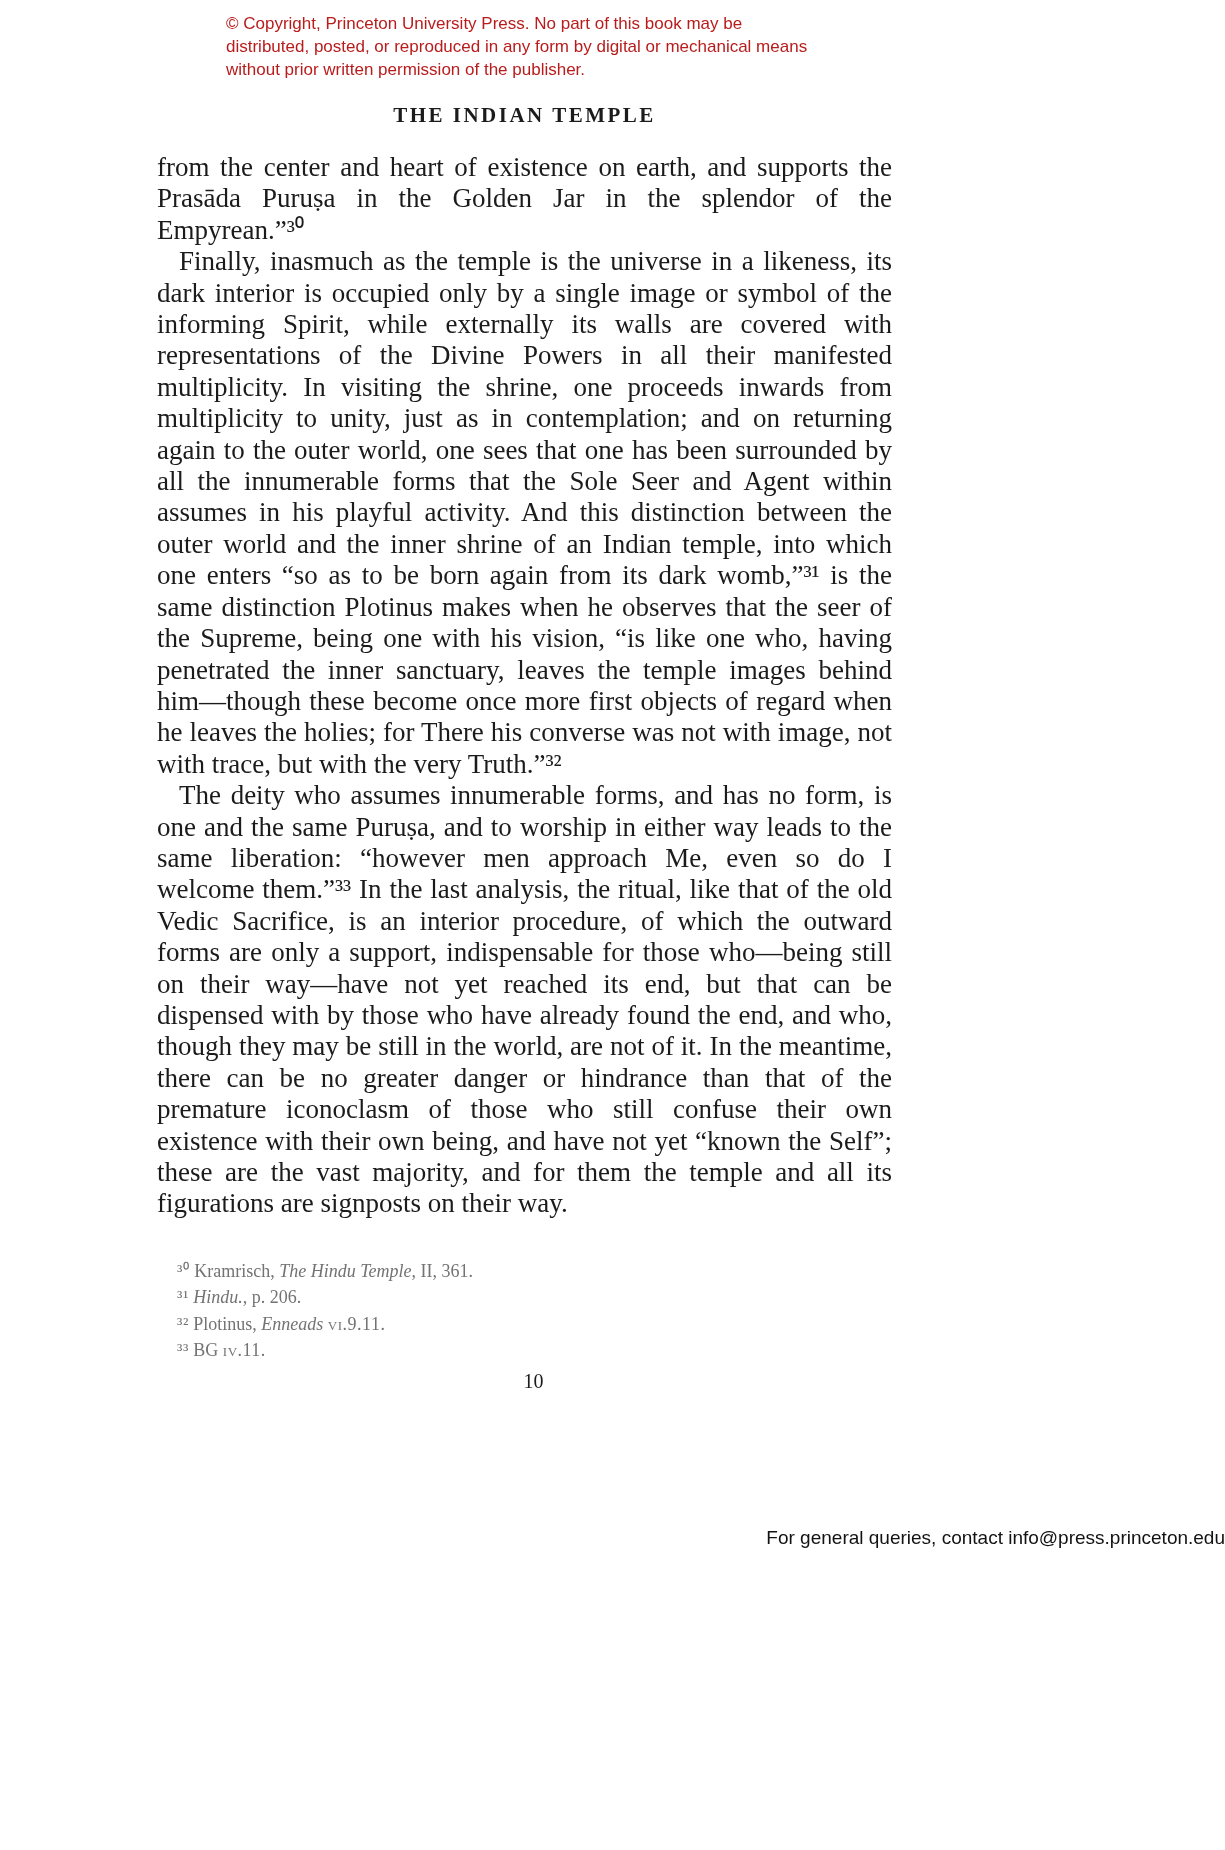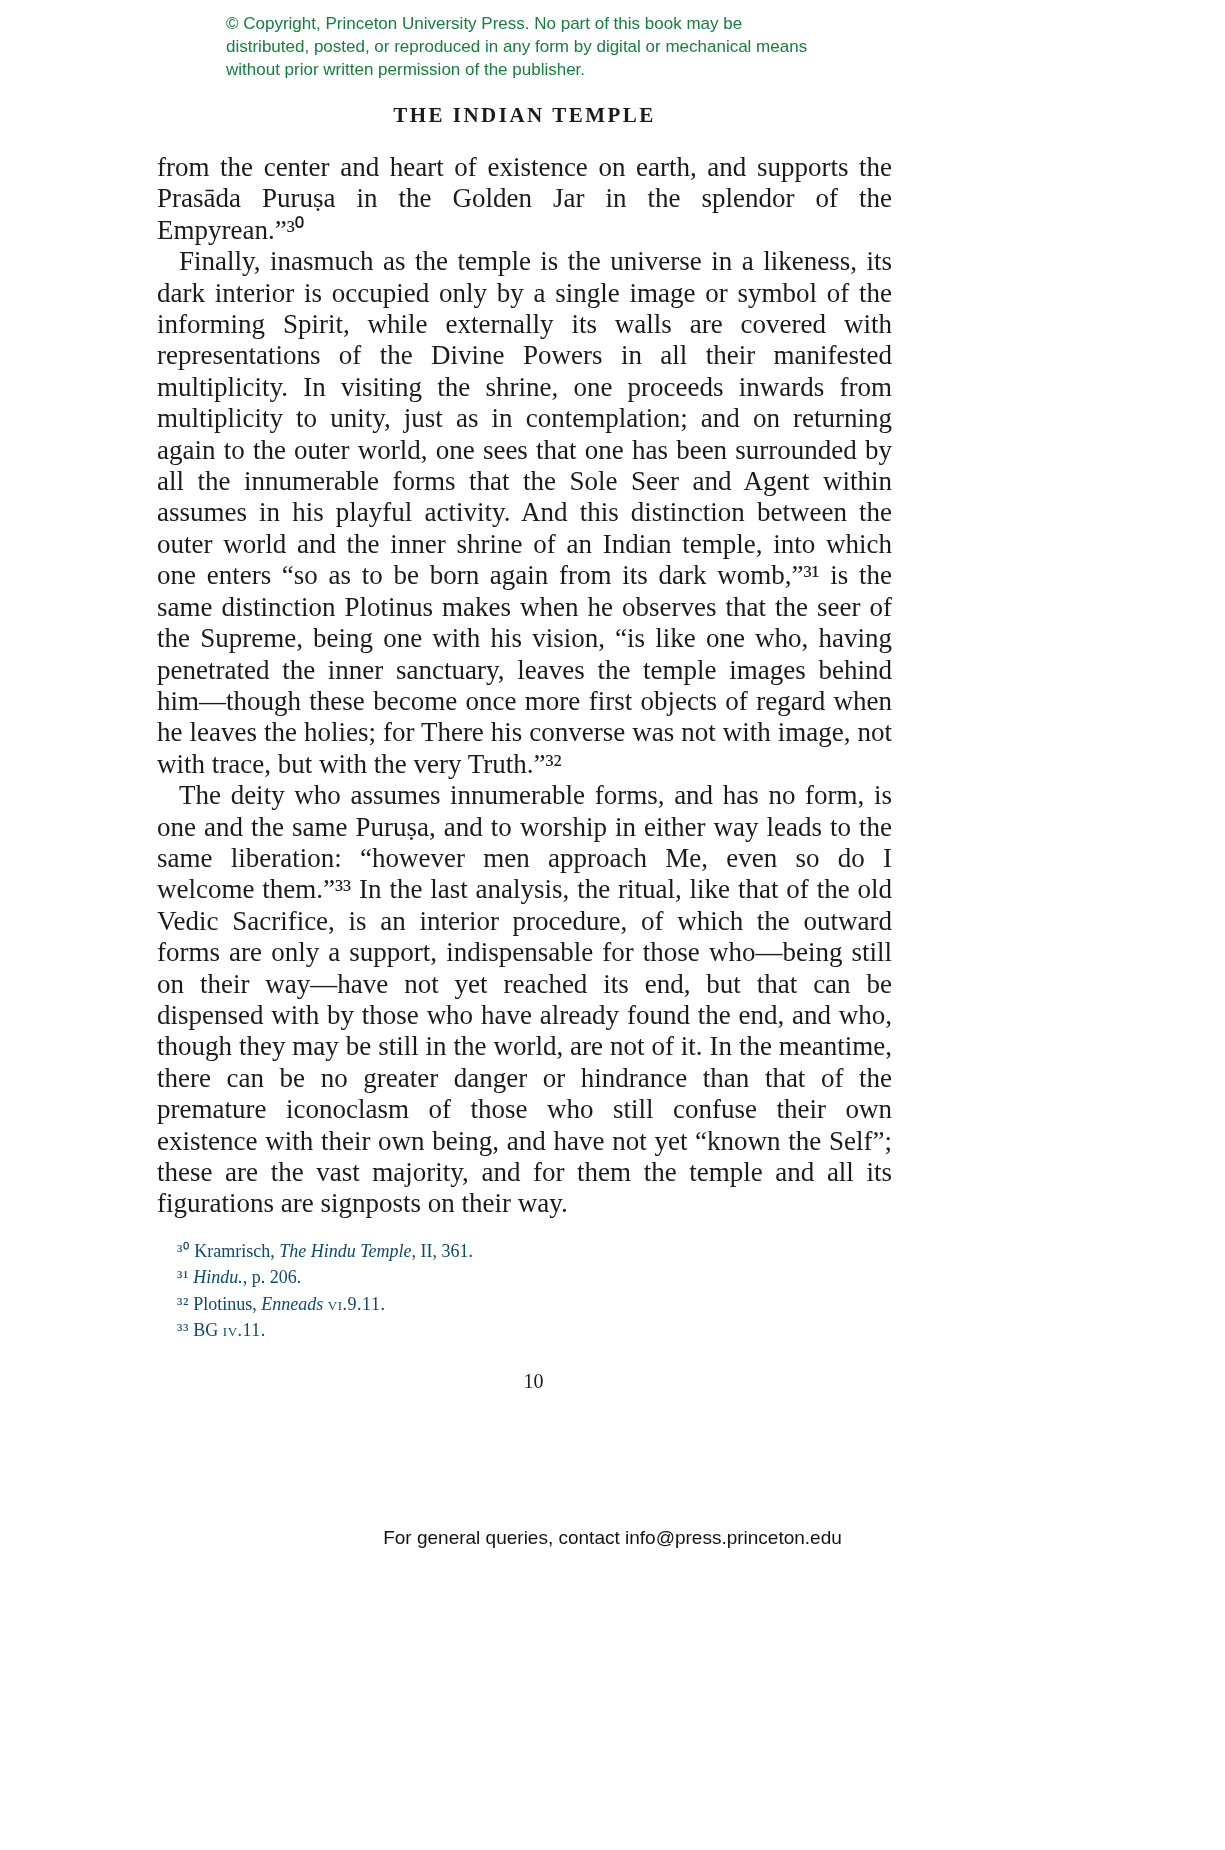--- a/index.html
+++ b/index.html
@@ -19,21 +19,21 @@
     overflow: hidden;
   }
   .copyright {
     position: absolute;
     left: 226px;
     top: 12px;
     width: 600px;
     font-family: "Liberation Sans", sans-serif;
     font-size: 17px;
     line-height: 23px;
-    color: #15803d;
+    color: #b91c1c;
   }
   .content {
     position: absolute;
     left: 157px;
     top: 103px;
     width: 735px;
   }
   .running-head {
     font-family: "Liberation Serif", serif;
     font-weight: bold;
@@ -44,45 +44,45 @@
     color: #1b1b1b;
   }
   .body-text p {
     font-size: 27px;
     line-height: 31.4px;
     text-align: justify;
     color: #1b1b1b;
   }
   .body-text p.indent { text-indent: 22px; }
   .footnotes {
-    margin-top: 18px;
+    margin-top: 38px;
     padding-left: 20px;
     font-size: 18px;
     line-height: 26.5px;
-    color: #0c4a6e;
+    color: #737373;
   }
   .footnote { white-space: normal; }
   .fn-marker { letter-spacing: 0.5px; }
   .italic { font-style: italic; }
   .smallcaps { font-variant: small-caps; letter-spacing: 0.5px; }
   .page-number {
     position: absolute;
     left: 166px;
     top: 1370px;
     width: 735px;
     text-align: center;
     font-size: 20px;
     color: #1b1b1b;
   }
   .footer {
     position: absolute;
     left: 0;
     top: 1527px;
     width: 1225px;
-    text-align: center;
+    text-align: right;
     font-family: "Liberation Sans", sans-serif;
     font-size: 19px;
     color: #121212;
   }
 </style>
 </head>
 <body>
 
 <div class="page">
 

